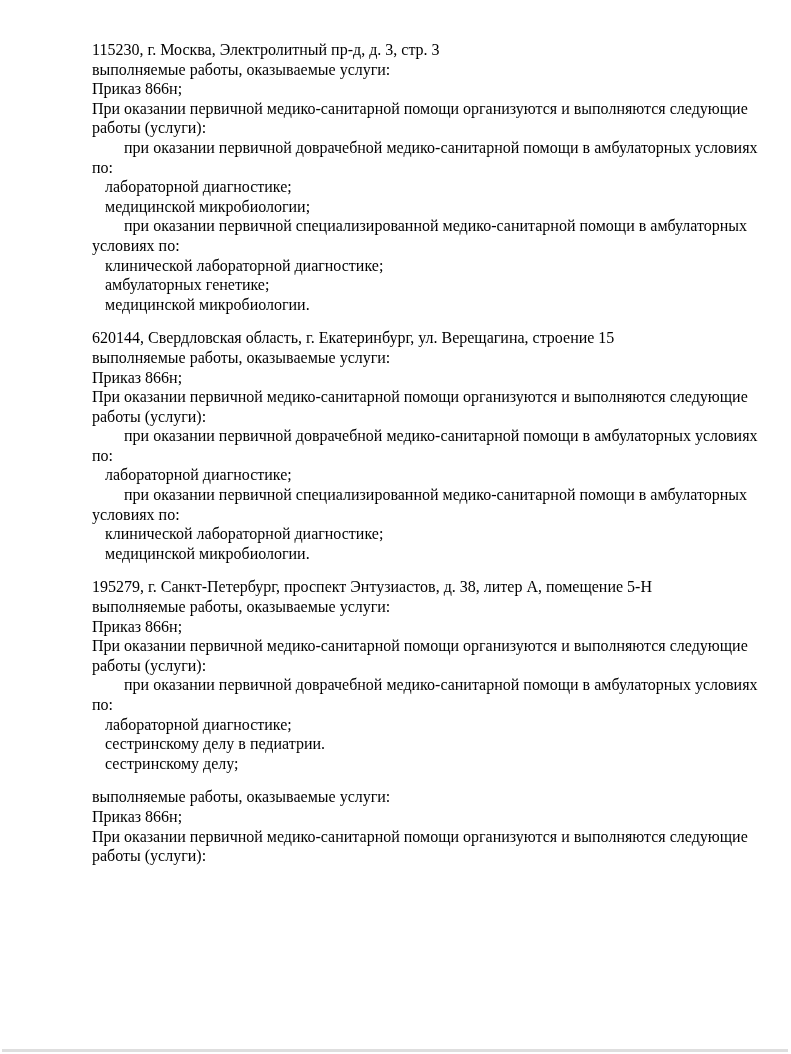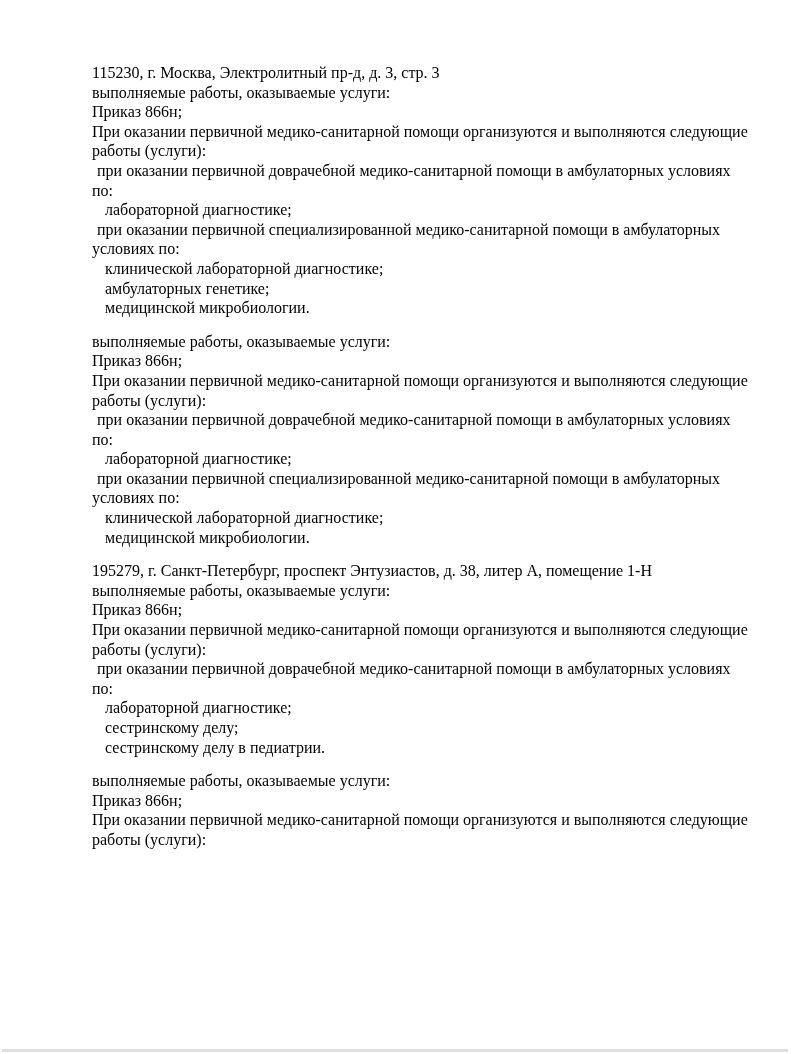--- a/index.html
+++ b/index.html
@@ -11,34 +11,34 @@
     width: 791px;
     height: 1054px;
     overflow: hidden;
     position: relative;
   }
   .document {
     position: absolute;
     top: 0;
     left: 0;
     width: 791px;
-    padding: 63px 0 0 92px;
+    padding: 40px 0 0 92px;
     box-sizing: border-box;
     font-family: "Liberation Serif", "DejaVu Serif", serif;
     font-size: 16px;
     line-height: 19.6px;
     color: #000000;
   }
   .section + .section {
     margin-top: 14px;
   }
   .line {
     white-space: nowrap;
   }
-  .ind1 { padding-left: 5px; }
+  .ind1 { padding-left: 5px; margin-left: 27px; }
   .ind2 { padding-left: 13px; }
   .hscrollbar {
     position: absolute;
     left: 2px;
     right: 3px;
     bottom: 2px;
     height: 3px;
     background: #dedede;
   }
 </style>
@@ -49,52 +49,54 @@
 
   <div class="section">
     <div class="line">115230, г. Москва, Электролитный пр-д, д. 3, стр. 3</div>
     <div class="line">выполняемые работы, оказываемые услуги:</div>
     <div class="line">Приказ 866н;</div>
     <div class="line">При оказании первичной медико-санитарной помощи организуются и выполняются следующие</div>
     <div class="line">работы (услуги):</div>
     <div class="line ind1">при оказании первичной доврачебной медико-санитарной помощи в амбулаторных условиях</div>
     <div class="line">по:</div>
     <div class="line ind2">лабораторной диагностике;</div>
+    <div class="line ind2">медицинской микробиологии;</div>
     <div class="line ind1">при оказании первичной специализированной медико-санитарной помощи в амбулаторных</div>
     <div class="line">условиях по:</div>
     <div class="line ind2">клинической лабораторной диагностике;</div>
     <div class="line ind2">амбулаторных генетике;</div>
     <div class="line ind2">медицинской микробиологии.</div>
   </div>
 
   <div class="section">
+    <div class="line">620144, Свердловская область, г. Екатеринбург, ул. Верещагина, строение 15</div>
     <div class="line">выполняемые работы, оказываемые услуги:</div>
     <div class="line">Приказ 866н;</div>
     <div class="line">При оказании первичной медико-санитарной помощи организуются и выполняются следующие</div>
     <div class="line">работы (услуги):</div>
     <div class="line ind1">при оказании первичной доврачебной медико-санитарной помощи в амбулаторных условиях</div>
     <div class="line">по:</div>
     <div class="line ind2">лабораторной диагностике;</div>
     <div class="line ind1">при оказании первичной специализированной медико-санитарной помощи в амбулаторных</div>
     <div class="line">условиях по:</div>
     <div class="line ind2">клинической лабораторной диагностике;</div>
     <div class="line ind2">медицинской микробиологии.</div>
   </div>
 
   <div class="section">
-    <div class="line">195279, г. Санкт-Петербург, проспект Энтузиастов, д. 38, литер А, помещение 1-Н</div>
+    <div class="line">195279, г. Санкт-Петербург, проспект Энтузиастов, д. 38, литер А, помещение 5-Н</div>
     <div class="line">выполняемые работы, оказываемые услуги:</div>
     <div class="line">Приказ 866н;</div>
     <div class="line">При оказании первичной медико-санитарной помощи организуются и выполняются следующие</div>
     <div class="line">работы (услуги):</div>
     <div class="line ind1">при оказании первичной доврачебной медико-санитарной помощи в амбулаторных условиях</div>
     <div class="line">по:</div>
     <div class="line ind2">лабораторной диагностике;</div>
+    <div class="line ind2">сестринскому делу в педиатрии.</div>
     <div class="line ind2">сестринскому делу;</div>
-    <div class="line ind2">сестринскому делу в педиатрии.</div>
   </div>
 
   <div class="section">
     <div class="line">выполняемые работы, оказываемые услуги:</div>
     <div class="line">Приказ 866н;</div>
     <div class="line">При оказании первичной медико-санитарной помощи организуются и выполняются следующие</div>
     <div class="line">работы (услуги):</div>
   </div>
 
 </div>

